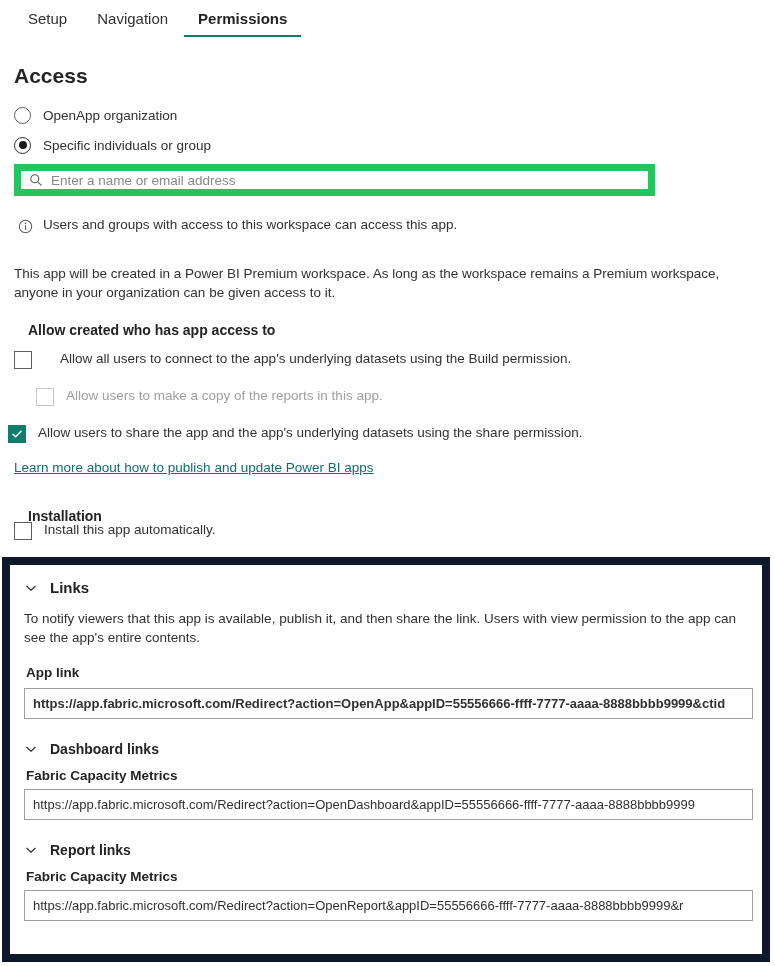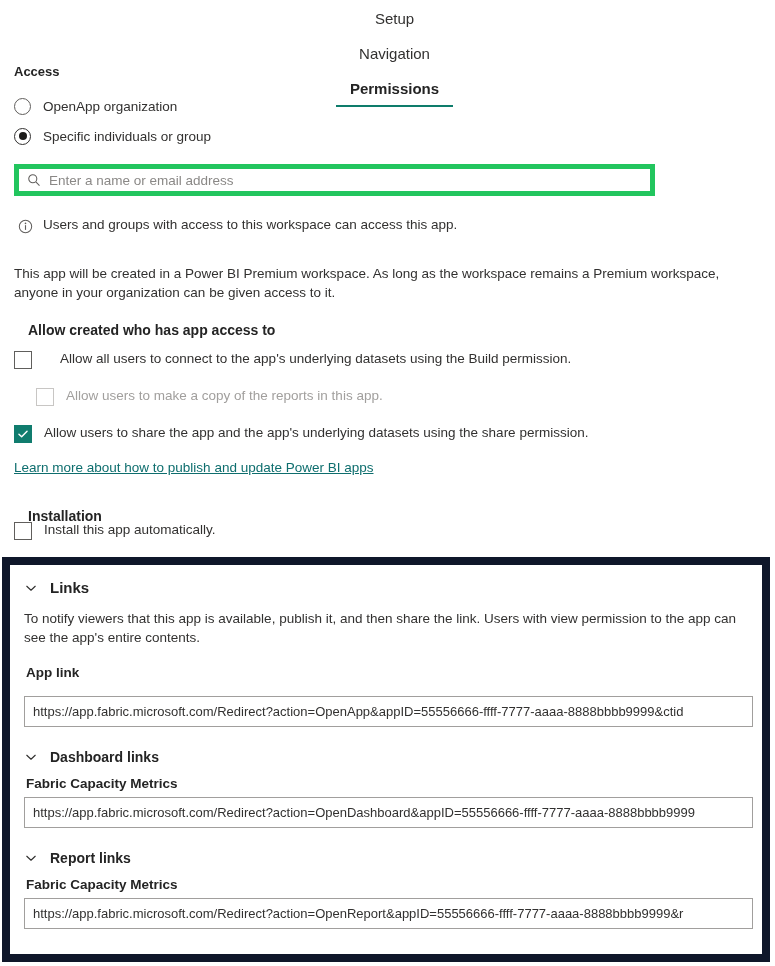--- a/index.html
+++ b/index.html
@@ -7,48 +7,48 @@
     margin: 0; padding: 0;
     width: 775px; height: 966px;
     background: #ffffff;
     font-family: "Liberation Sans", sans-serif;
     color: #323130;
     overflow: hidden;
   }
   .page { position: relative; width: 775px; height: 966px; background:#fff; }
 
   
-  .tabs { display:flex; align-items:center; gap:8px; padding: 10px 0 0 14px; height:42px;flex-direction:column; }
+  .tabs { display:flex; align-items:flex-start; gap:2px; padding: 10px 0 0 14px; height:42px; }
   .tab {
     font-size: 15px; color:#323130; padding: 0 14px 7px 14px;
     cursor: pointer; border-bottom: 2px solid transparent; line-height:18px;
     white-space: nowrap;
   }
   .tab.active { font-weight: 700; border-bottom-color:#0e7c6b; color:#242424; }
 
   
-  .h-access { font-size:13px; font-weight:700; color:#242424; margin:22px 0 0 14px; }
+  .h-access { font-size:21px; font-weight:700; color:#242424; margin:22px 0 0 14px; }
   .sec-head { font-size:14px; font-weight:700; color:#242424; margin-left:14px; }
   .body-text { font-size:13.5px; color:#323130; line-height:19px; }
 
   
   .radio-row { display:flex; align-items:center; margin-left:14px; height:26px; cursor:pointer; }
   .radio {
     width:17px; height:17px; border-radius:50%; border:1.3px solid #605e5c;
     background:#fff; display:inline-flex; align-items:center; justify-content:center;
     flex:none;
   }
   .radio.checked { border-color:#323130; }
   .radio.checked .dot { width:8px; height:8px; border-radius:50%; background:#1b1a19; }
   .radio-label { font-size:13.5px; color:#323130; margin-left:12px; }
 
   
   .search-box {
     position:absolute; left:14px; top:164px; width:641px; height:32px;
-    border:5px solid #22c55e; background:#fff; display:flex; align-items:center;
+    border:7px solid #22c55e; background:#fff; display:flex; align-items:center;
   }
   .search-icon { width:30px; display:flex; align-items:center; justify-content:center; color:#605e5c; flex:none; }
   .search-input {
     border:none; outline:none; background:transparent; flex:1;
     font-family:"Liberation Sans", sans-serif; font-size:13.5px; color:#323130;
     padding:0 4px 0 0;
   }
   .search-input::placeholder { color:#8a8886; }
 
   
@@ -148,21 +148,21 @@
   <div class="cb-row" style="position:absolute; left:14px; top:350px;gap:16px;">
     <span class="cb"></span>
     <span class="cb-label">Allow all users to connect to the app's underlying datasets using the Build permission.</span>
   </div>
 
   <div class="cb-row" style="position:absolute; left:36px; top:387px;">
     <span class="cb disabled"></span>
     <span class="cb-label disabled">Allow users to make a copy of the reports in this app.</span>
   </div>
 
-  <div class="cb-row" style="position:absolute; left:14px; top:424px;">
+  <div class="cb-row" style="position:absolute; left:8px; top:424px;">
     <span class="cb checked">
       <svg width="12" height="12" viewBox="0 0 16 16" fill="none">
         <path d="M2.6 8.4 L6.2 11.8 L13.4 4.4" stroke="#ffffff" stroke-width="1.9" fill="none" stroke-linecap="round" stroke-linejoin="round"></path>
       </svg>
     </span>
     <span class="cb-label">Allow users to share the app and the app's underlying datasets using the share permission.</span>
   </div>
 
   <div class="learn-link">Learn more about how to publish and update Power BI apps</div>
 
@@ -180,21 +180,21 @@
         <svg width="14" height="14" viewBox="0 0 16 16" fill="none">
           <path d="M3.2 6 L8 10.6 L12.8 6" stroke="#323130" stroke-width="1.3" fill="none" stroke-linecap="round" stroke-linejoin="round"></path>
         </svg>
       </span>
       <span class="collapse-title">Links</span>
     </div>
 
     <div class="body-text" style="margin:13px 14px 0 14px; width:726px;">To notify viewers that this app is available, publish it, and then share the link. Users with view permission to the app can see the app's entire contents.</div>
 
     <div class="field-label" style="margin:18px 0 0 16px;">App link</div>
-    <input class="url-input" style="margin: 16px 0px 0px 14px;" type="text" readonly="" value="https://app.fabric.microsoft.com/Redirect?action=OpenApp&amp;appID=55556666-ffff-7777-aaaa-8888bbbb9999&amp;ctid">
+    <input class="url-input" style="margin: 8px 0px 0px 14px; font-weight: bold;" type="text" readonly="" value="https://app.fabric.microsoft.com/Redirect?action=OpenApp&amp;appID=55556666-ffff-7777-aaaa-8888bbbb9999&amp;ctid">
 
     <div class="collapse-head" style="margin:22px 0 0 14px;">
       <span class="chev">
         <svg width="14" height="14" viewBox="0 0 16 16" fill="none">
           <path d="M3.2 6 L8 10.6 L12.8 6" stroke="#323130" stroke-width="1.3" fill="none" stroke-linecap="round" stroke-linejoin="round"></path>
         </svg>
       </span>
       <span class="sub-collapse-title">Dashboard links</span>
     </div>
 

